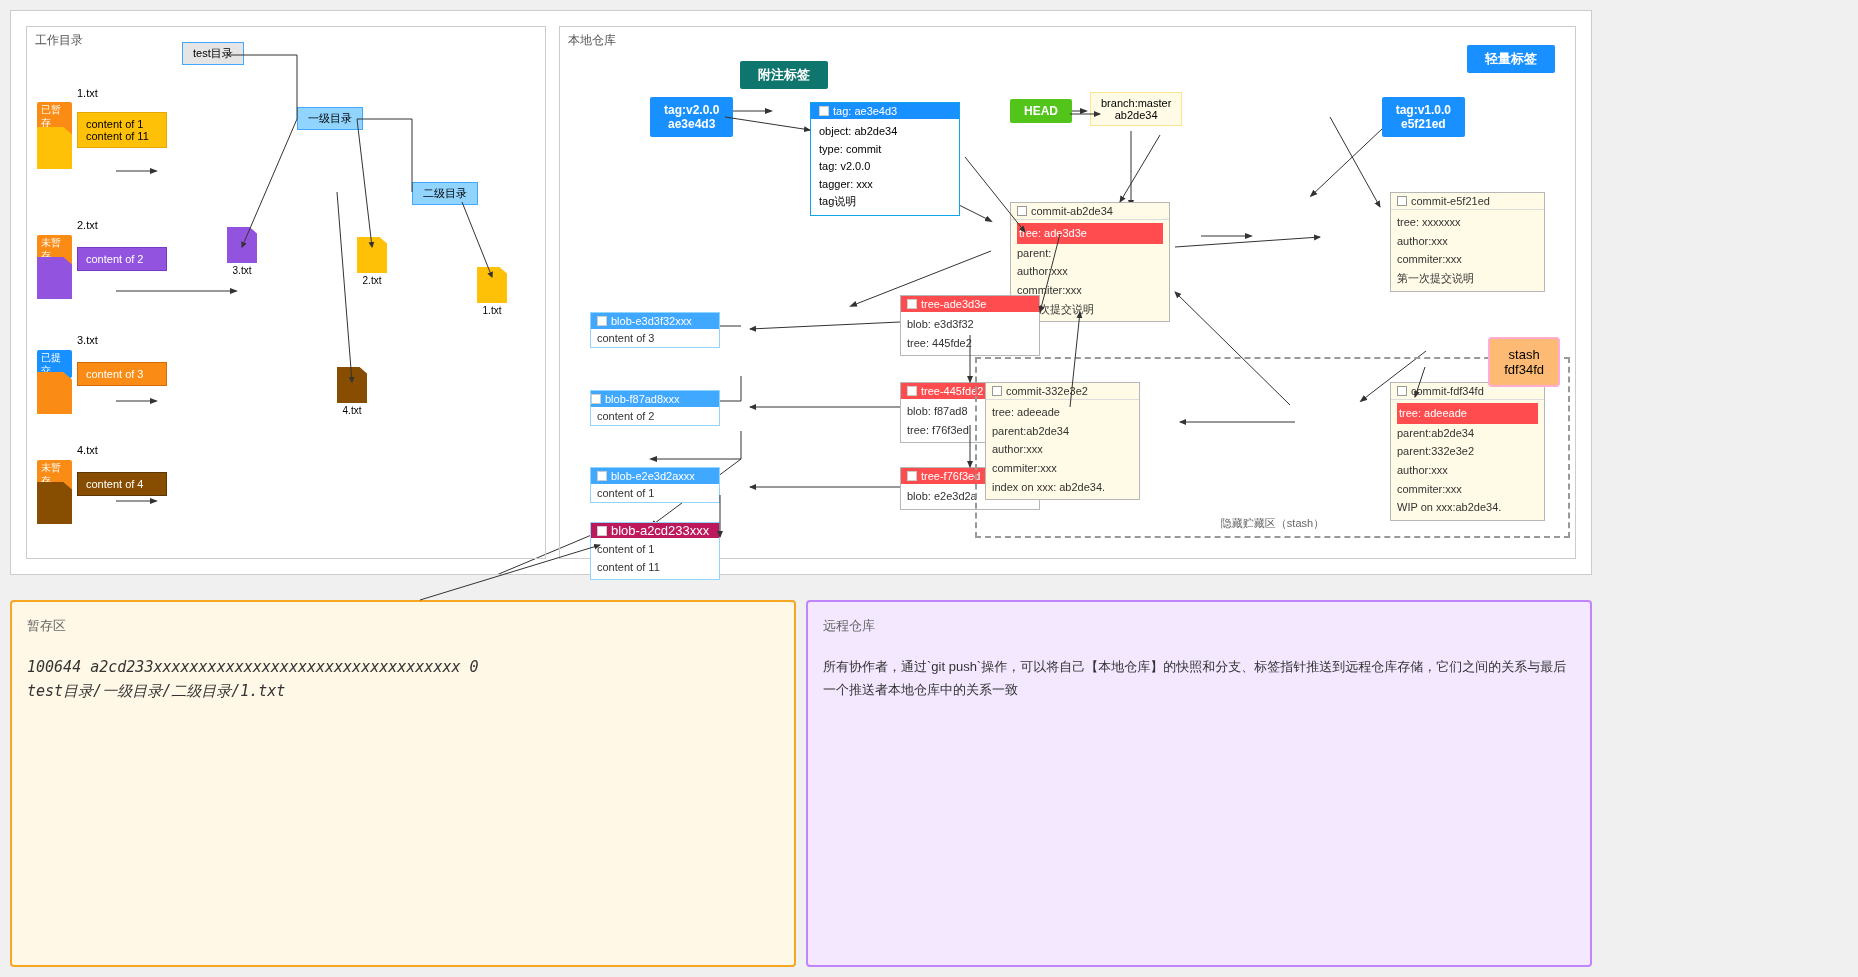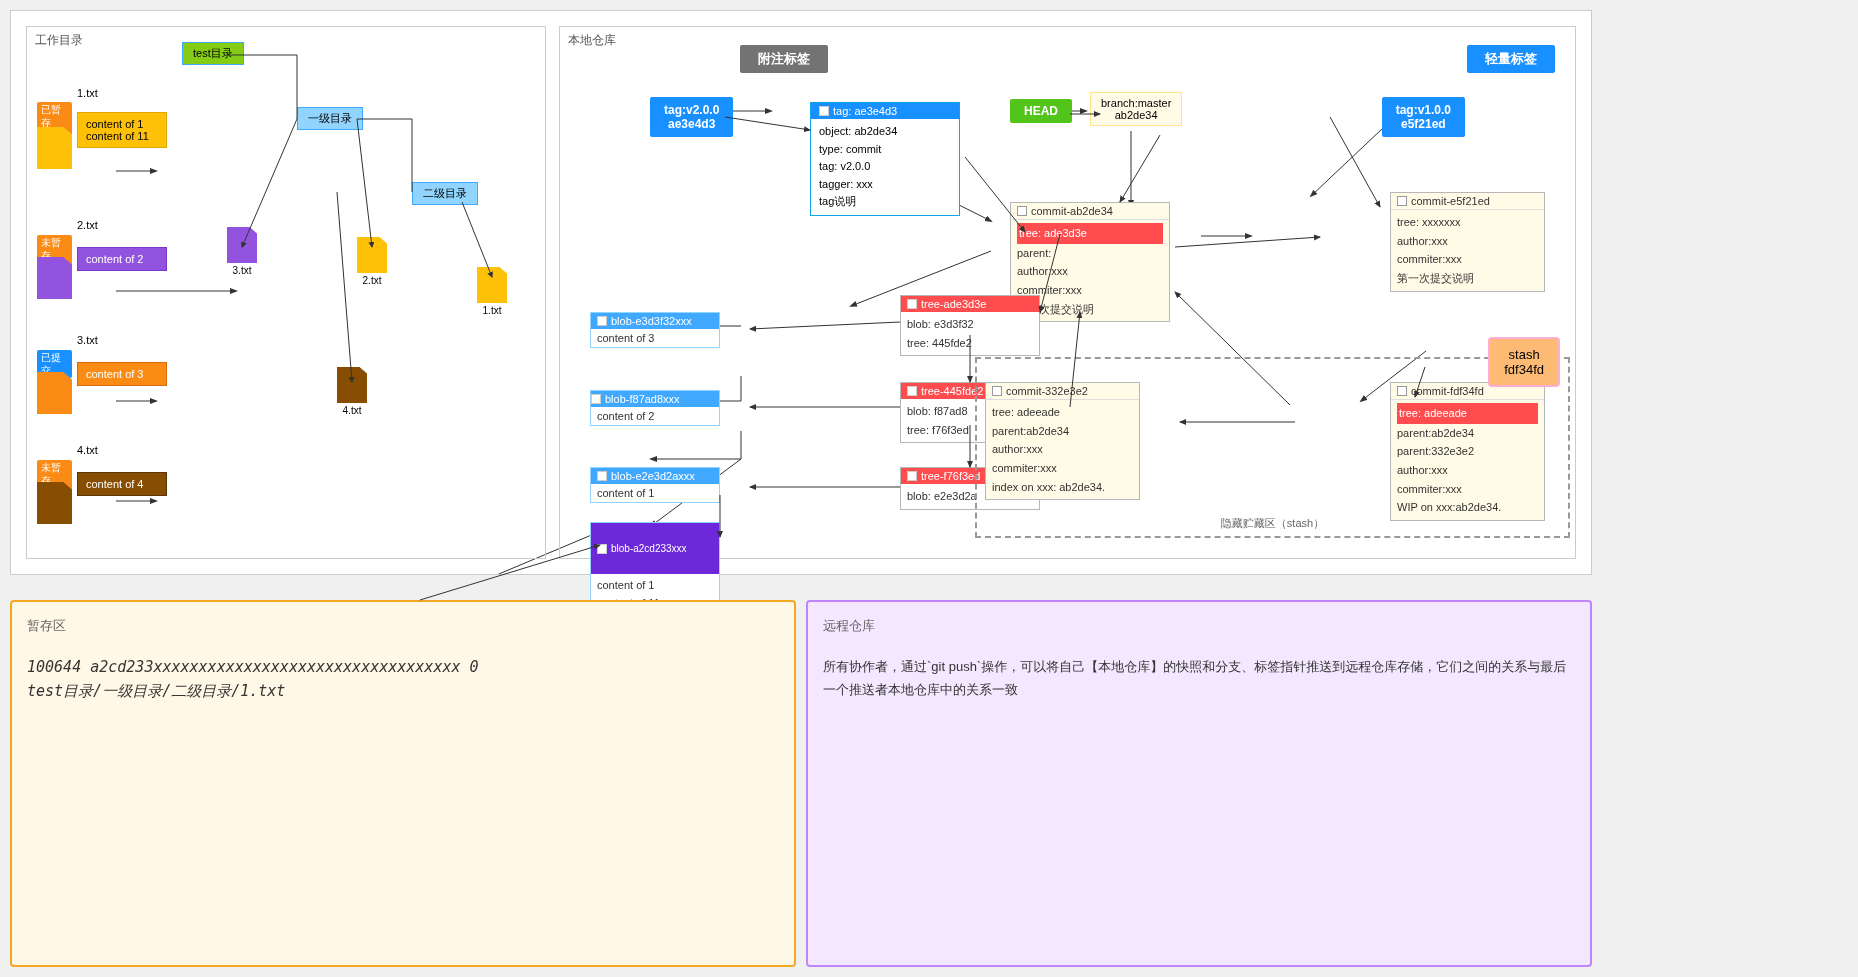--- a/index.html
+++ b/index.html
@@ -62,21 +62,21 @@
       <defs>
         <marker id="arrow" markerWidth="8" markerHeight="8" refX="6" refY="3" orient="auto">
           <path d="M0,0 L0,6 L8,3 z" fill="#333"></path>
         </marker>
       </defs>
     </svg>
 
     <div style="position:absolute;top:15px;left:15px;width:520px;bottom:15px;border:1px solid #ccc;">
       <div style="position:absolute;top:5px;left:8px;font-size:12px;color:#555;">工作目录</div>
 
-      <div style="position:absolute;top:15px;left:155px;background:#84cc16;border:1px solid #40a9ff;padding:3px 10px;font-size:11px;">test目录</div>
+      <div style="position:absolute;top:15px;left:155px;background:#e5e5e5;border:1px solid #40a9ff;padding:3px 10px;font-size:11px;">test目录</div>
 
       <div style="position:absolute;top:80px;left:270px;background:#91d5ff;border:1px solid #40a9ff;padding:3px 10px;font-size:11px;">一级目录</div>
 
       <div style="position:absolute;top:155px;left:385px;background:#91d5ff;border:1px solid #40a9ff;padding:3px 10px;font-size:11px;">二级目录</div>
 
       <div style="position:absolute;top:100px;left:10px;">
         <div style="position:absolute;top:-25px;left:0;background:#fa8c16;color:white;padding:1px 4px;font-size:10px;line-height:1.3;border-radius:2px;">已暂存<br>未提交</div>
         <div style="width:35px;height:42px;background:#ffc107;clip-path:polygon(0 0,75% 0,100% 18%,100% 100%,0 100%);position:relative;"></div>
         <div style="position:absolute;top:-40px;left:40px;font-size:11px;">1.txt</div>
       </div>
@@ -152,21 +152,21 @@
           <marker id="a2" markerWidth="6" markerHeight="6" refX="5" refY="3" orient="auto">
             <path d="M0,0 L0,6 L6,3 z" fill="#333"></path>
           </marker>
         </defs>
       </svg>
     </div>
 
     <div style="position:absolute;top:15px;left:548px;right:15px;bottom:15px;border:1px solid #ccc;">
       <div style="position:absolute;top:5px;left:8px;font-size:12px;color:#555;">本地仓库</div>
 
-      <div style="position:absolute;top:18px;left:180px;background:#737373;color:white;padding:5px 18px;font-size:13px;font-weight:bold;border-radius:2px;">附注标签</div>
+      <div style="position:absolute;top:34px;left:180px;background:#0f766e;color:white;padding:5px 18px;font-size:13px;font-weight:bold;border-radius:2px;">附注标签</div>
 
       <div style="position:absolute;top:18px;right:20px;background:#1890ff;color:white;padding:5px 18px;font-size:13px;font-weight:bold;border-radius:2px;">轻量标签</div>
 
       <div style="position:absolute;top:70px;left:90px;background:#1890ff;color:white;padding:6px 14px;font-size:12px;font-weight:bold;text-align:center;border-radius:2px;">
         tag:v2.0.0<br>ae3e4d3
       </div>
 
       <div style="position:absolute;top:75px;left:250px;border:1px solid #0ea5e9;background:white;min-width:150px;">
         <div style="background:#1890ff;color:white;padding:2px 8px;font-size:11px;display:flex;align-items:center;gap:4px;">
           <span style="display:inline-block;width:10px;height:10px;background:white;border:1px solid #ccc;"></span>
@@ -268,21 +268,21 @@
 
       <div style="position:absolute;top:440px;left:30px;border:1px solid #91d5ff;background:white;min-width:130px;">
         <div style="background:#40a9ff;color:white;padding:2px 6px;font-size:11px;display:flex;align-items:center;gap:4px;">
           <span style="display:inline-block;width:10px;height:10px;background:white;border:1px solid #ccc;"></span>
           blob-e2e3d2axxx
         </div>
         <div style="padding:3px 6px;font-size:11px;color:#333;">content of 1</div>
       </div>
 
       <div style="position:absolute;top:495px;left:30px;border:1px solid #91d5ff;background:white;min-width:130px;">
-        <div style="background:#6d28d9;color:white;padding:20px 6px;font-size:10px;display:flex;align-items:center;gap:4px;">
+        <div style="background:#be185d;color:white;padding:0 6px;font-size:13px;display:flex;align-items:center;gap:4px;">
           <span style="display:inline-block;width:10px;height:10px;background:white;border:1px solid #ccc;"></span>
           blob-a2cd233xxx
         </div>
         <div style="padding:3px 6px;font-size:11px;color:#333;line-height:1.6;">
           <div>content of 1</div>
           <div>content of 11</div>
         </div>
       </div>
 
       <div style="position:absolute;top:330px;left:415px;right:5px;bottom:20px;border:2px dashed #999;pointer-events:none;">

